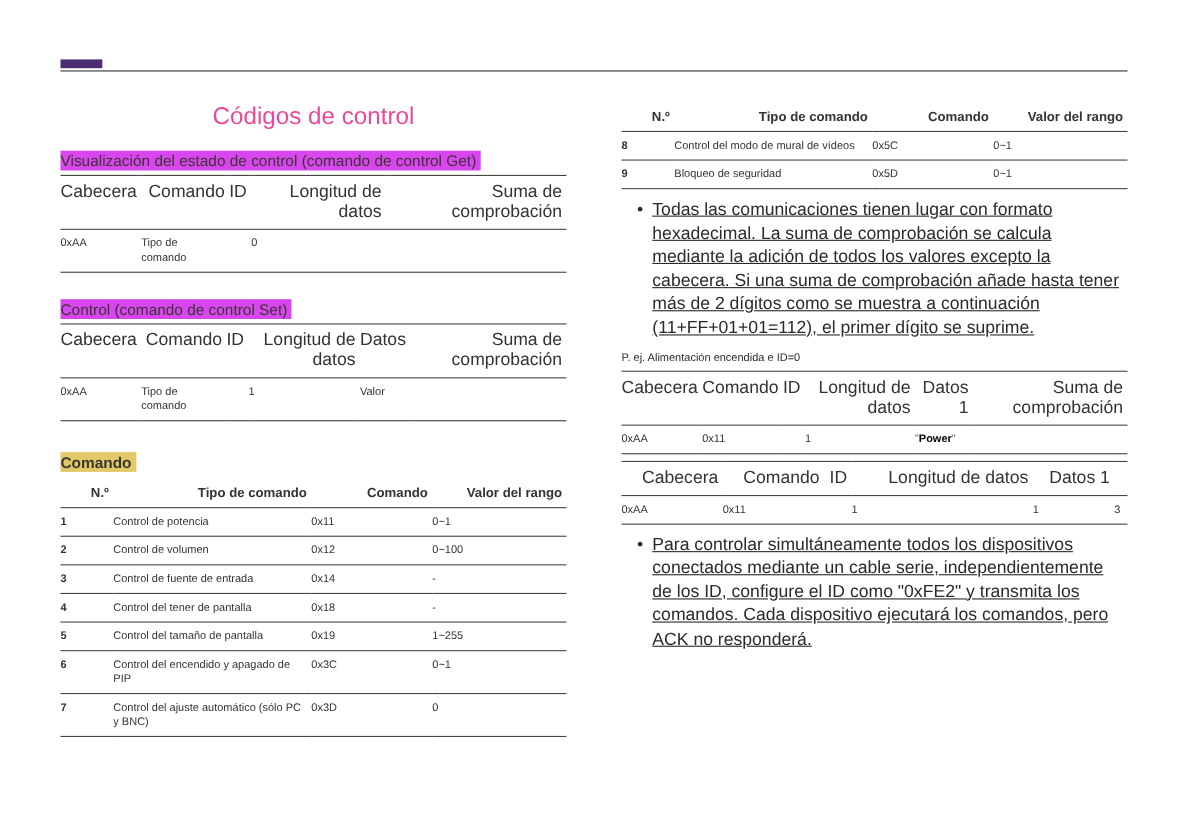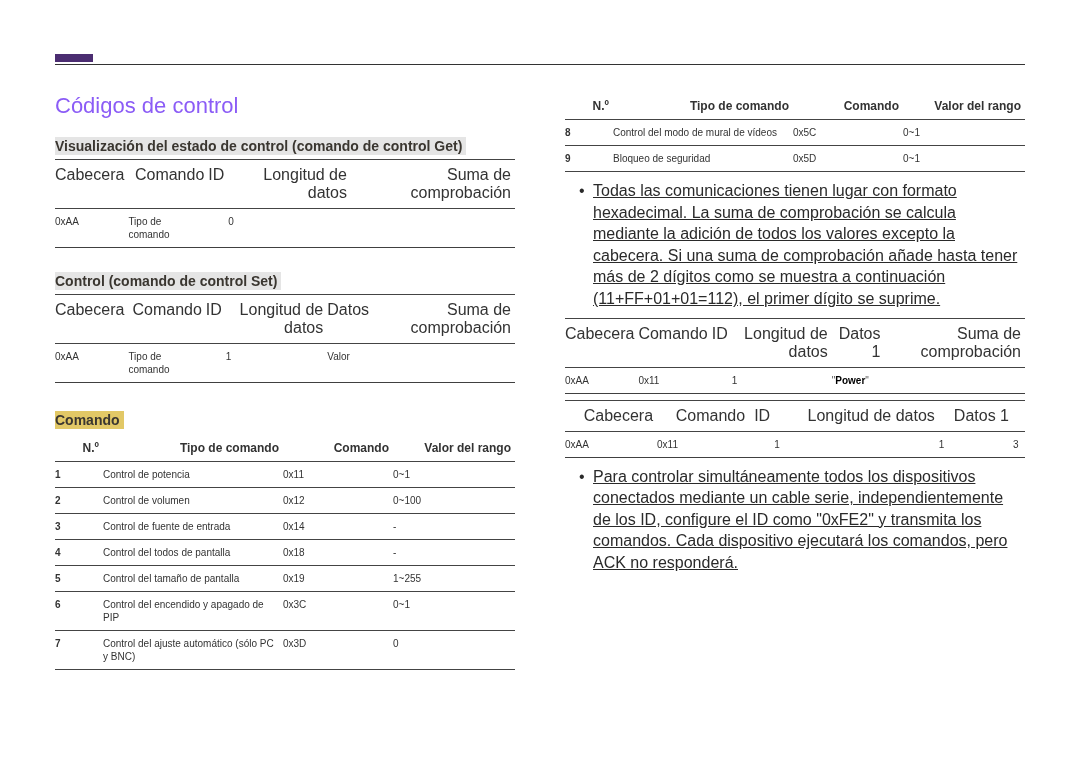--- a/index.html
+++ b/index.html
@@ -28,28 +28,29 @@
     background: #4b2d71;
   }
   .columns {
     display: flex;
     gap: 50px;
   }
   .col { flex: 1; min-width: 0; }
   h1 {
     font-size: 22px;
     font-weight: 400;
-    color: #8b5cf6;
+    color: #ec4899;
     margin-bottom: 18px;
+    text-align: center;
   }
   h2 {
     font-size: 14px;
-    font-weight: 700;
+    font-weight: 400;
     color: #3a3630;
-    background: #e5e5e5;
+    background: #d946ef;
     display: inline-block;
     padding: 1px 4px 1px 0;
     margin-bottom: 4px;
   }
   h3.sub {
     font-size: 14px;
     font-weight: 600;
     color: #3a3630;
     background: #e2c866;
     display: inline-block;
@@ -201,21 +202,21 @@
             <td>0~100</td>
           </tr>
           <tr>
             <td>3</td>
             <td>Control de fuente de entrada</td>
             <td>0x14</td>
             <td>-</td>
           </tr>
           <tr>
             <td>4</td>
-            <td>Control del todos de pantalla</td>
+            <td>Control del tener de pantalla</td>
             <td>0x18</td>
             <td>-</td>
           </tr>
           <tr>
             <td>5</td>
             <td>Control del tamaño de pantalla</td>
             <td>0x19</td>
             <td>1~255</td>
           </tr>
           <tr>
@@ -257,20 +258,21 @@
             <td>9</td>
             <td>Bloqueo de seguridad</td>
             <td>0x5D</td>
             <td>0~1</td>
           </tr>
         </tbody>
     </table>
 
     <div class="note">Todas las comunicaciones tienen lugar con formato hexadecimal. La suma de comprobación se calcula mediante la adición de todos los valores excepto la cabecera. Si una suma de comprobación añade hasta tener más de 2 dígitos como se muestra a continuación (11+FF+01+01=112), el primer dígito se suprime.</div>
 
+    <div class="example-label">P. ej. Alimentación encendida e ID=0</div>
 
     <table class="small">
       <thead>
         <tr>
           <th>Cabecera</th>
           <th>Comando</th>
           <th>ID</th>
           <th>Longitud de datos</th>
           <th>Datos 1</th>
           <th>Suma de comprobación</th>

